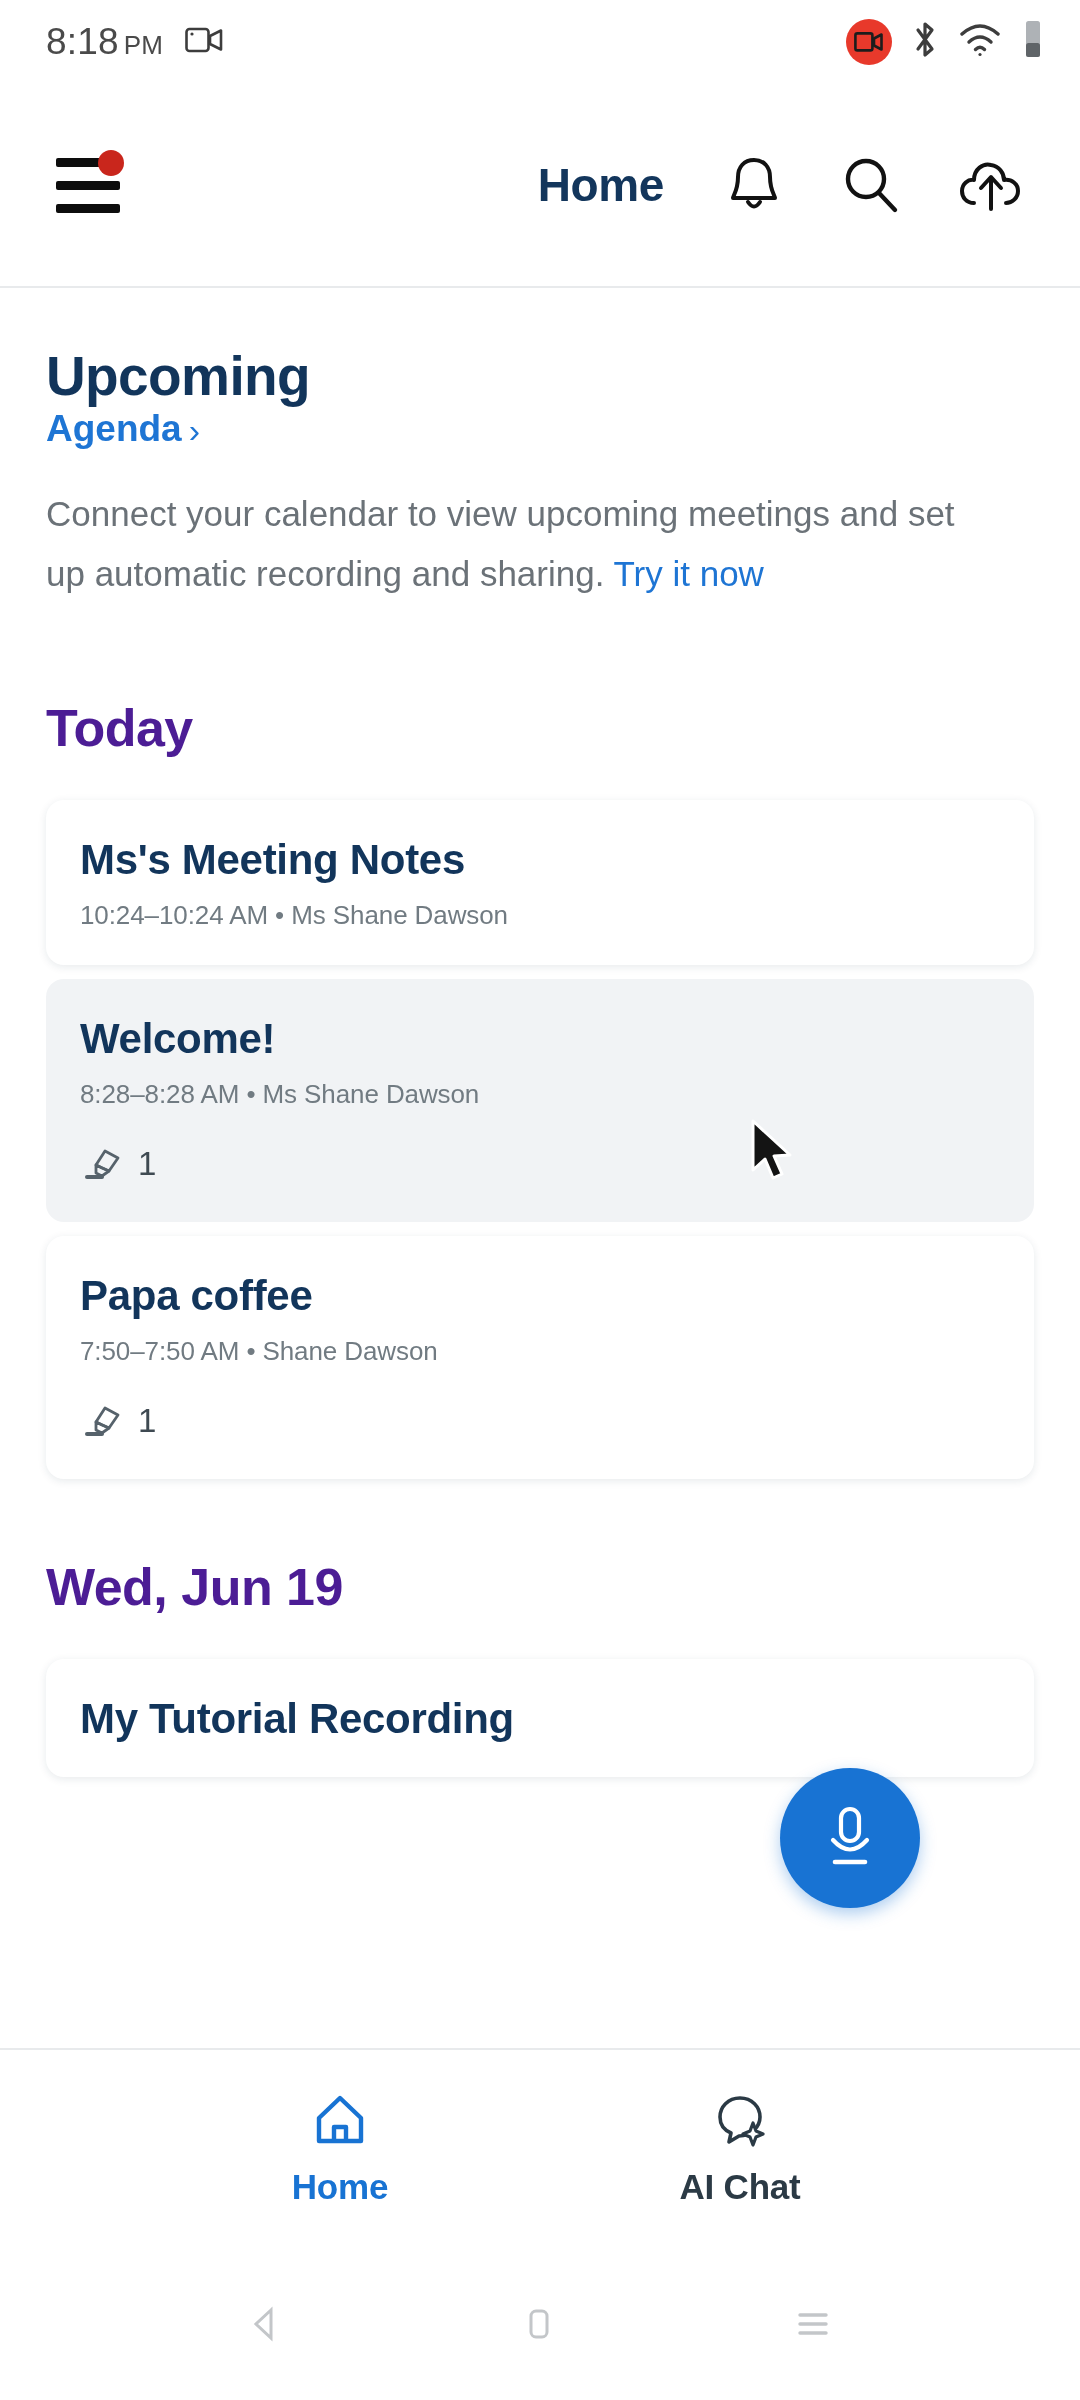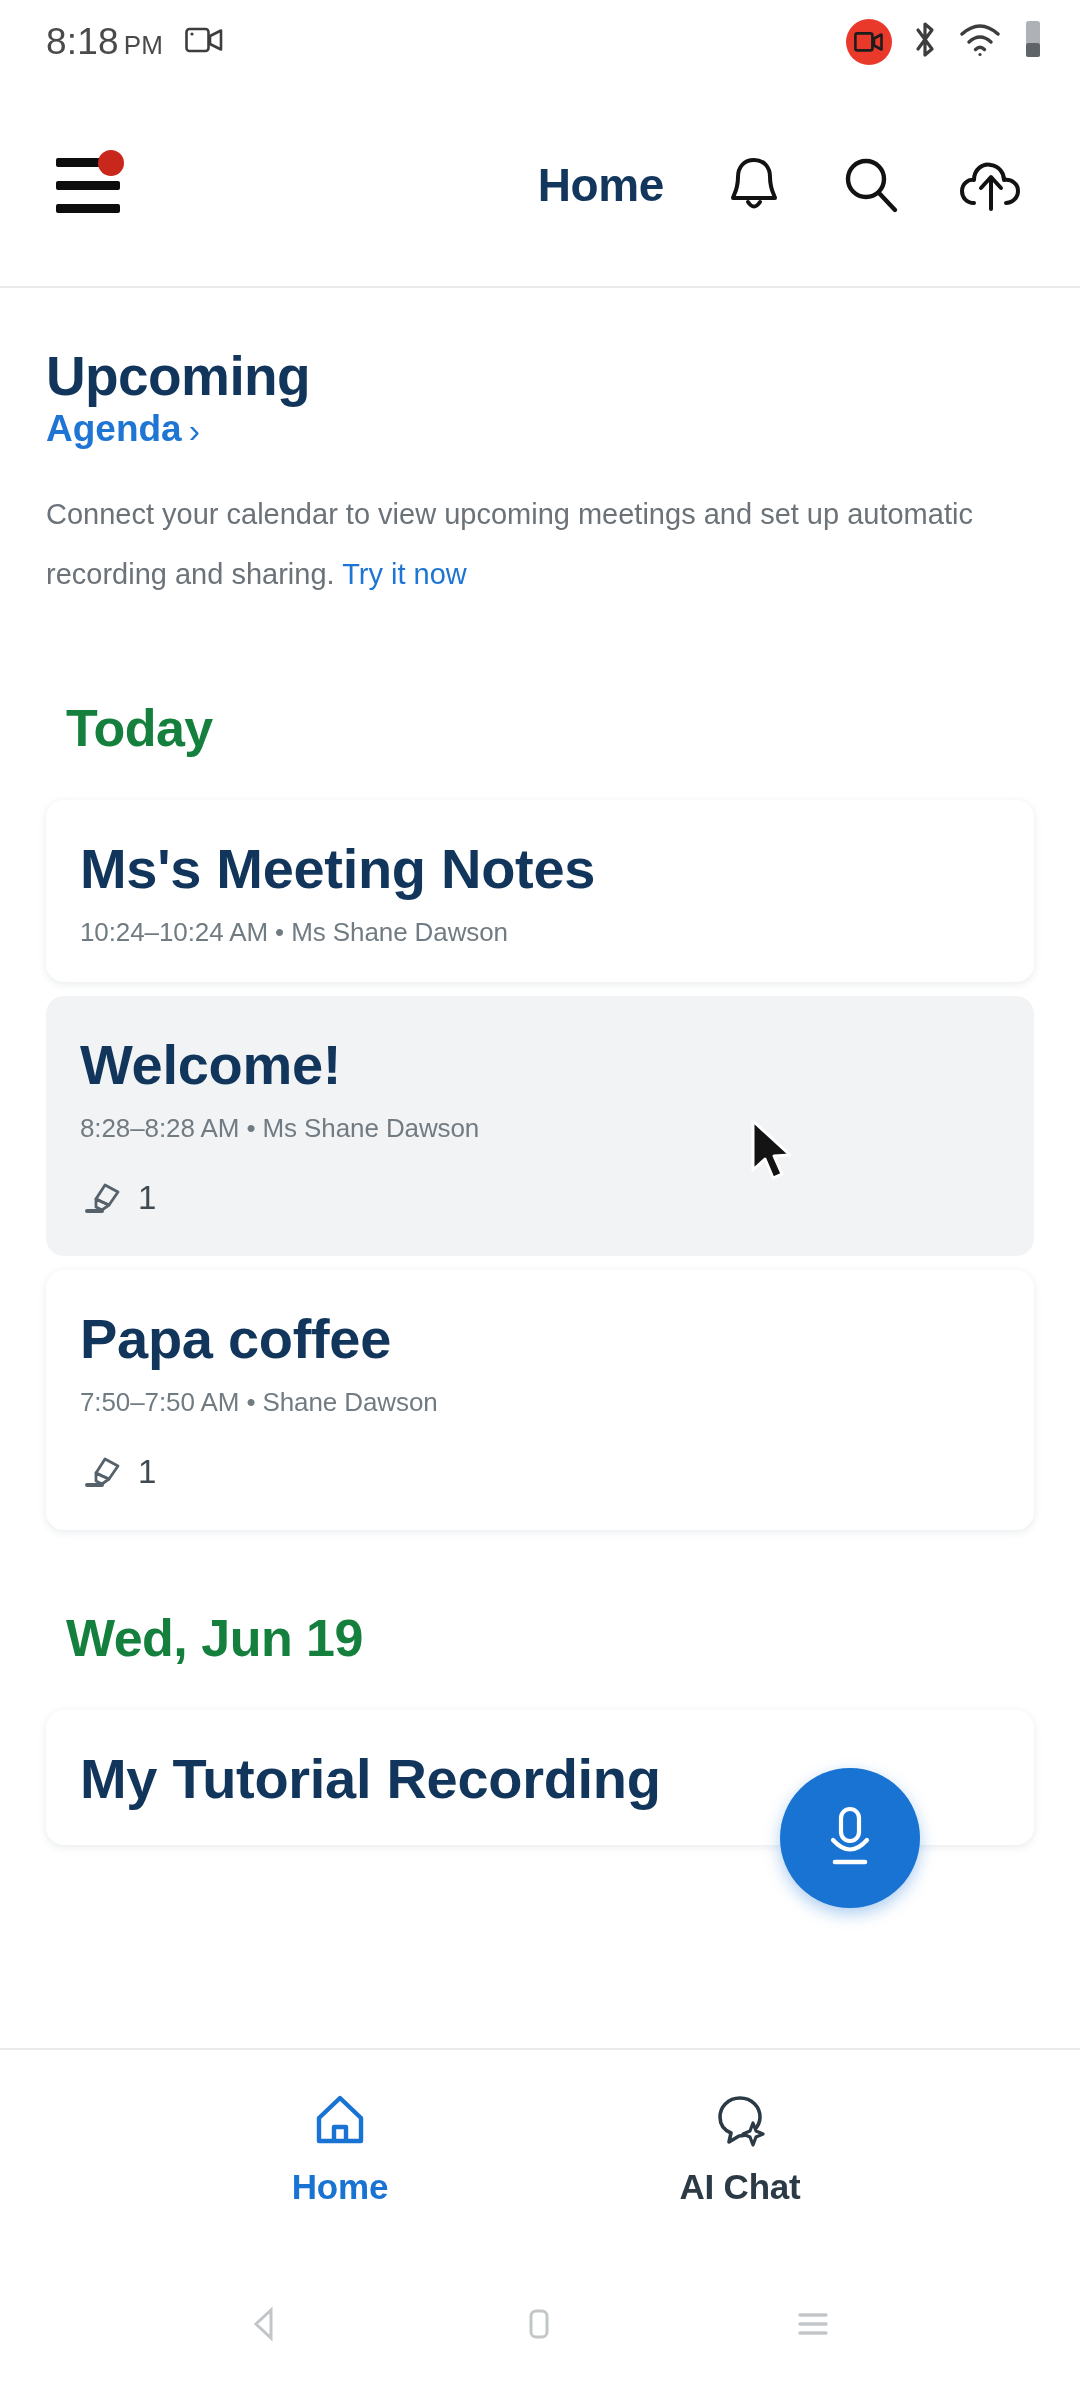--- a/index.html
+++ b/index.html
@@ -144,56 +144,55 @@
   .chev {
     font-size: 34px;
     font-weight: 500;
     color: #1e75d4;
     line-height: 1;
     transform: translateY(1px);
   }
 
   .blurb {
     margin-top: 34px;
-    font-size: 29px;
+    font-size: 35px;
     line-height: 60px;
     color: #6b7278;
     max-width: 930px;
   }
   .blurb .cta {
     color: #1e75d4;
     cursor: pointer;
   }
 
   .day-title {
     font-size: 52px;
     font-weight: 700;
-    color: #15803d;
+    color: #4c1d95;
     letter-spacing: -0.5px;
-    margin-left: 20px;
   }
   .day-today { margin-top: 94px; }
   .day-next  { margin-top: 78px; }
 
   .card-list { margin-top: 42px; display: flex; flex-direction: column; gap: 14px; }
 
   .card {
     background: #ffffff;
     border-radius: 18px;
     padding: 36px 34px 34px 34px;
     box-shadow: 0 2px 8px rgba(18,45,70,0.10);
     cursor: pointer;
     position: relative;
   }
   .card.hovered {
     background: #f1f3f5;
     box-shadow: none;
   }
   .card-title {
-    font-size: 56px;
+    font-size: 42px;
     font-weight: 700;
     color: #12355b;
     letter-spacing: -0.3px;
   }
   .card-meta {
     margin-top: 16px;
     font-size: 26px;
     color: #717b82;
     letter-spacing: -0.1px;
   }

